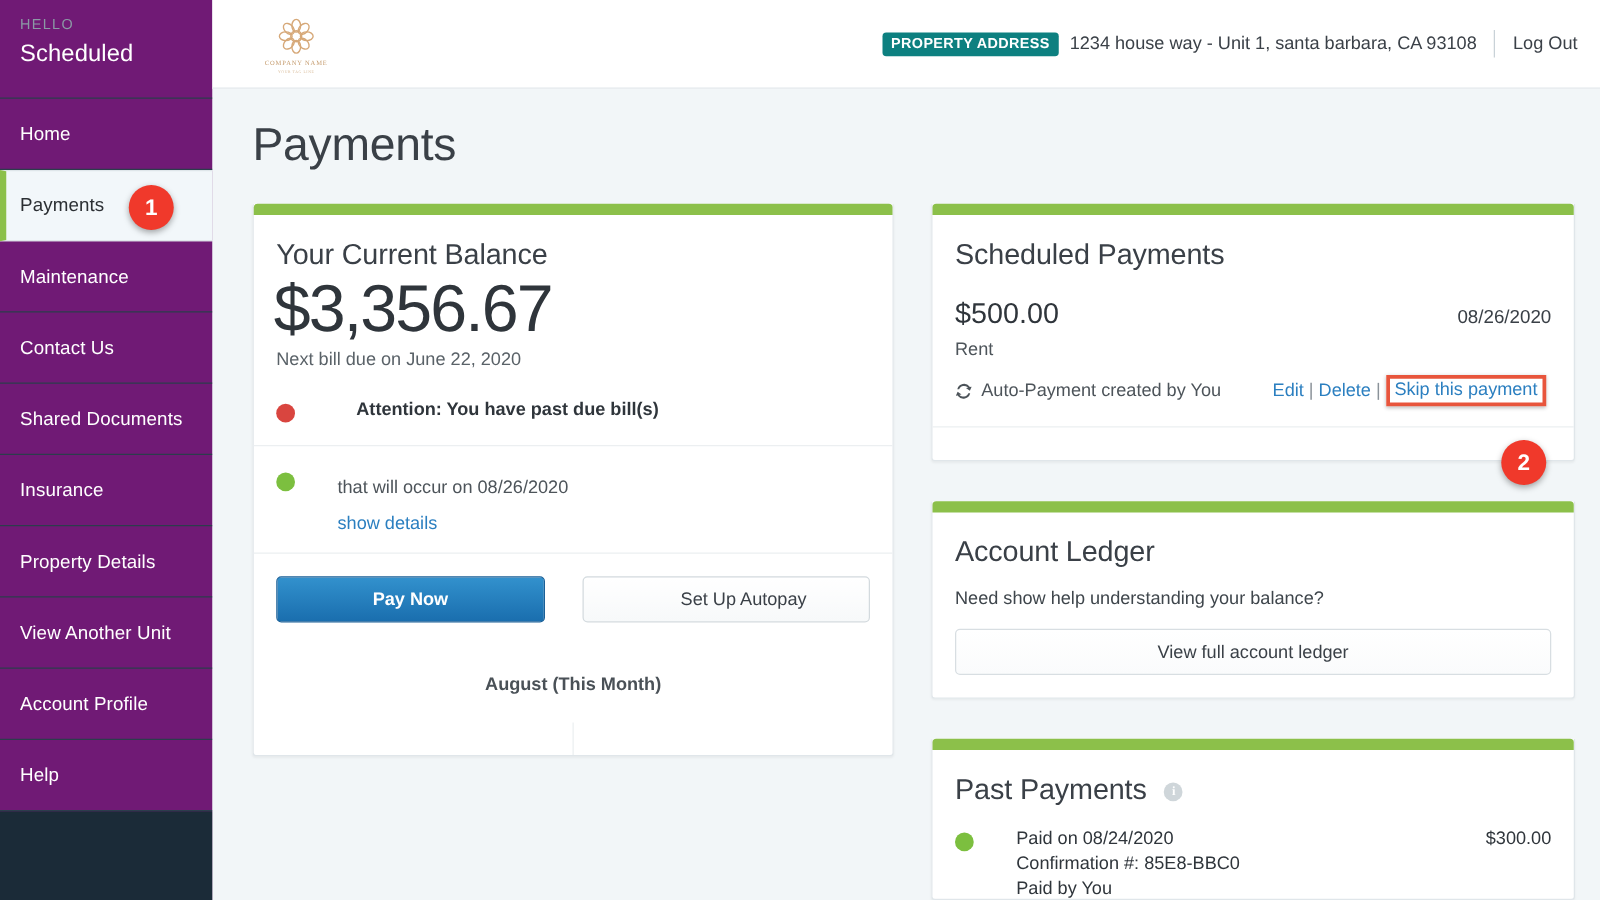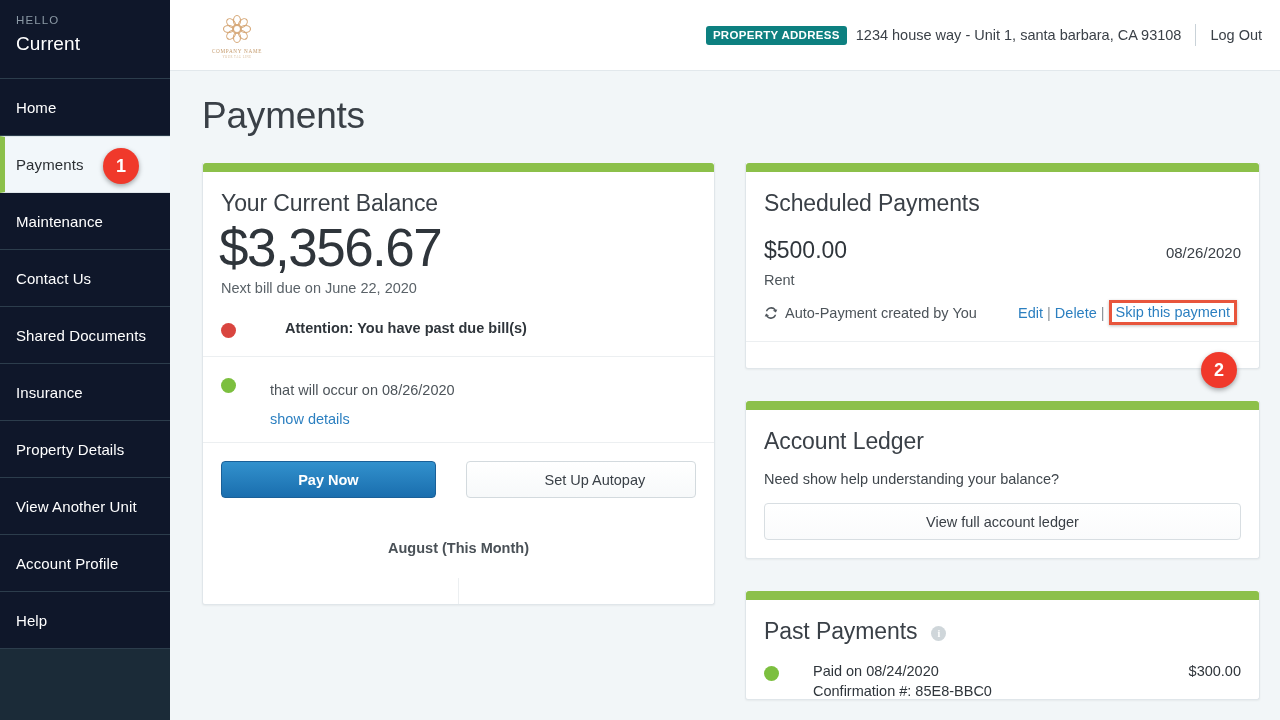--- a/index.html
+++ b/index.html
@@ -22,21 +22,21 @@
     width: 1280px;
     height: 720px;
     display: flex;
   }
 
   
   .sidebar {
     width: 170px;
     min-width: 170px;
     height: 720px;
-    background: #0f172a;
+    background: #701a75;
     display: flex;
     flex-direction: column;
   }
 
   .sidebar-greeting {
     padding: 14px 16px 16px 16px;
     height: 79px;
     border-bottom: 1px solid #2c3d4c;
   }
   .greeting-hello {
@@ -416,21 +416,21 @@
 </style>
 </head>
 <body>
 
 <div class="app">
 
   <aside class="sidebar">
 
     <div class="sidebar-greeting">
       <div class="greeting-hello">HELLO</div>
-      <div class="greeting-name">Current</div>
+      <div class="greeting-name">Scheduled</div>
     </div>
 
     <div class="nav-item">
       <span>Home</span>
     </div>
 
     <div class="nav-item active">
       <span>Payments</span>
       <span class="step-badge badge-1">1</span>
     </div>
@@ -578,20 +578,21 @@
           </div>
 
           <div class="pp-item">
             <span class="dot dot-green"></span>
             <div class="pp-body">
               <div class="pp-line">
                 <span>Paid on 08/24/2020</span>
                 <span>$300.00</span>
               </div>
               <div class="pp-detail">Confirmation #: 85E8-BBC0</div>
+              <div class="pp-detail">Paid by You</div>
             </div>
           </div>
         </div>
 
       </div>
     </div>
   </main>
 </div>
 
 </body></html>

